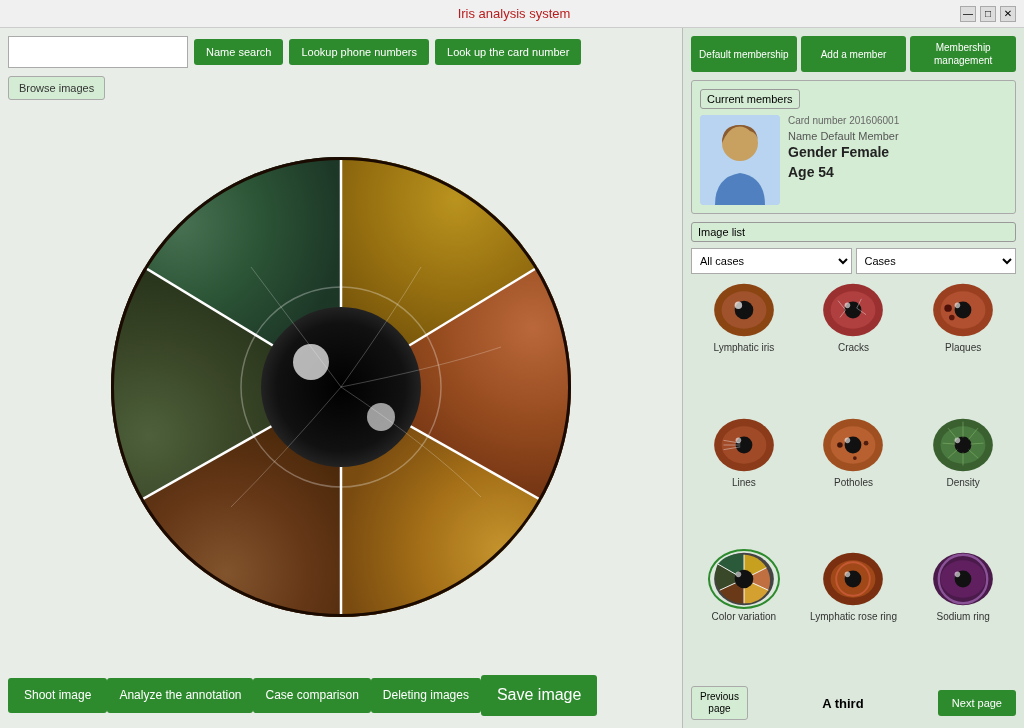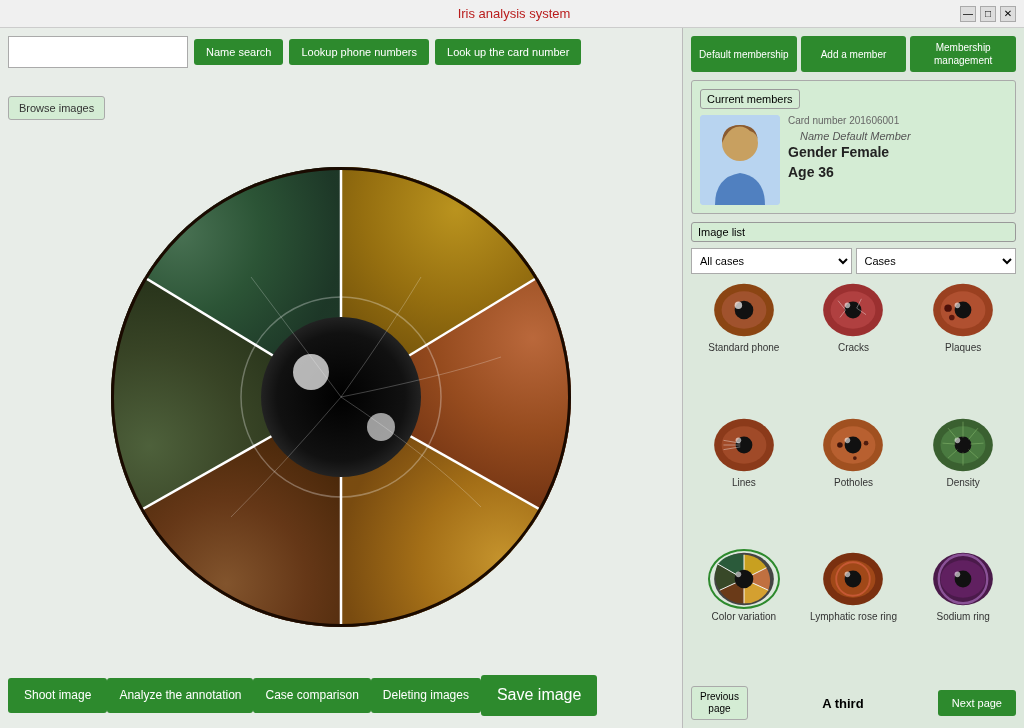--- a/index.html
+++ b/index.html
@@ -85,21 +85,20 @@
     .browse-btn {
       background: #d4ecd4;
       color: #333;
       border: 1px solid #aaa;
       padding: 5px 10px;
       font-size: 11px;
       cursor: pointer;
       border-radius: 3px;
       margin-bottom: 6px;
       display: inline-block;
-      margin-top: 20px;
     }
     
     .iris-area {
       flex: 1;
       display: flex;
       align-items: center;
       justify-content: center;
       position: relative;
     }
     .iris-container {
@@ -409,23 +408,23 @@
             <circle cx="40" cy="28" r="18" fill="#c8a060"></circle>
 
             <path d="M22,28 Q22,10 40,10 Q58,10 58,28 Q58,18 50,16 Q44,10 36,12 Q28,14 22,28 Z" fill="#8a5a30"></path>
 
             <path d="M15,90 Q15,62 40,58 Q65,62 65,90 Z" fill="#5080c0"></path>
           </svg>
         </div>
 
         <div class="member-details">
           <div style="font-size:10px;color:#666;">Card number 201606001</div>
-          <div style="font-size:11px;color:#555;margin:4px 12px 2px;font-style:italic;">Name Default Member</div>
+          <div style="font-size:11px;color:#555;margin:4px 0 2px;">Name Default Member</div>
           <div class="gender-large" style="font-size:14px;font-weight:bold;color:#222;">Gender Female</div>
-          <div class="age-large" style="font-size:14px;font-weight:bold;color:#222;margin-top:4px;">Age 36</div>
+          <div class="age-large" style="font-size:14px;font-weight:bold;color:#222;margin-top:4px;">Age 54</div>
         </div>
       </div>
     </div>
 
     <span class="image-list-label">Image list</span>
 
     <div class="filter-row">
       <select class="filter-select">
         <option>All cases</option>
       </select>
@@ -438,21 +437,21 @@
 
       <div class="image-cell">
         <div class="image-thumb">
           <svg viewBox="0 0 72 60">
               <ellipse cx="36" cy="30" rx="32" ry="28" fill="#8b4513"></ellipse>
               <ellipse cx="36" cy="30" rx="24" ry="20" fill="#a0522d"></ellipse>
               <circle cx="36" cy="30" r="10" fill="#111"></circle>
               <circle cx="30" cy="25" r="4" fill="white" opacity="0.7"></circle>
             </svg>
         </div>
-        <div class="image-caption">Standard phone</div>
+        <div class="image-caption">Lymphatic iris</div>
       </div>
 
       <div class="image-cell">
         <div class="image-thumb">
           <svg viewBox="0 0 72 60">
               <ellipse cx="36" cy="30" rx="32" ry="28" fill="#9b3030"></ellipse>
               <ellipse cx="36" cy="30" rx="24" ry="20" fill="#b04040"></ellipse>
               <circle cx="36" cy="30" r="9" fill="#111"></circle>
               <circle cx="30" cy="25" r="3" fill="white" opacity="0.6"></circle>
               <path d="M20,20 L28,30 L22,38" stroke="#fff" stroke-width="0.8" fill="none" opacity="0.5"></path>

